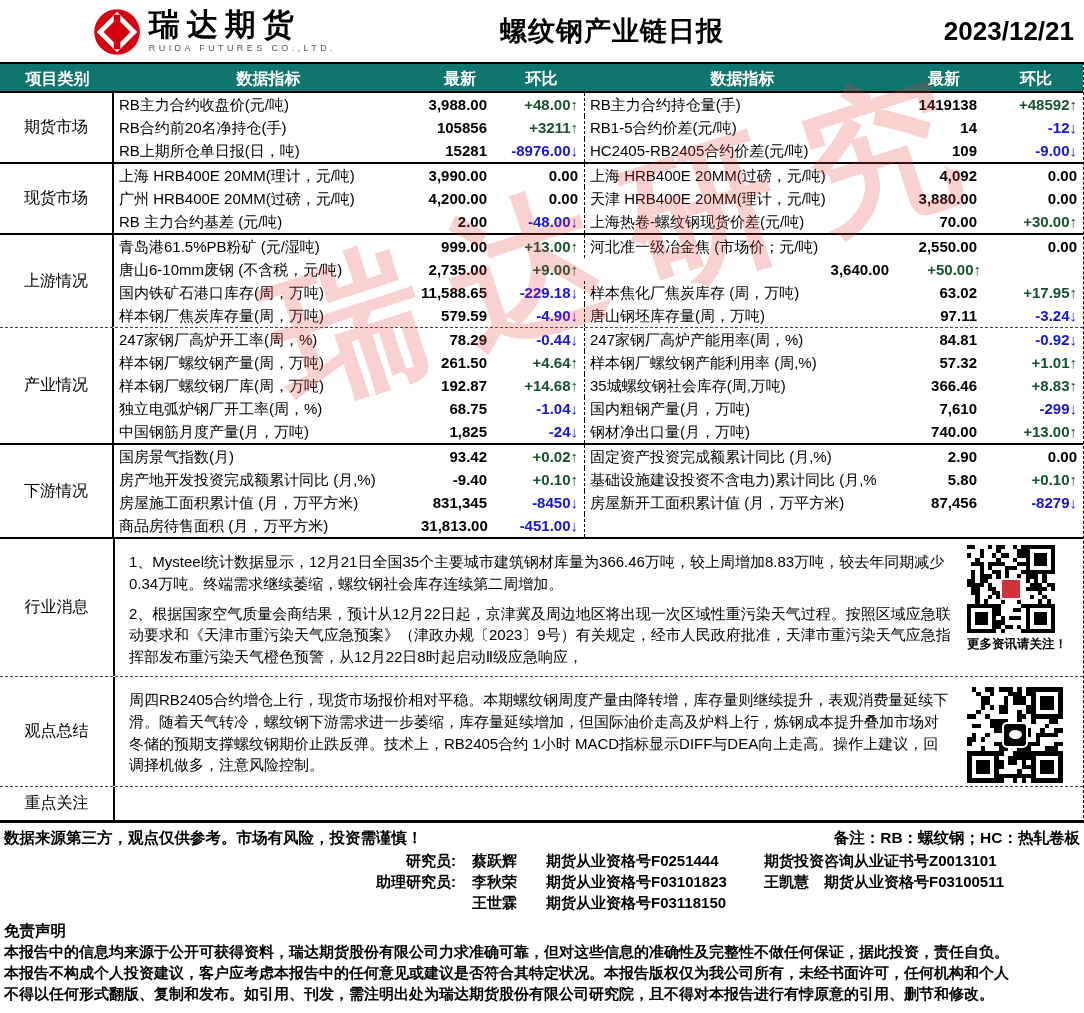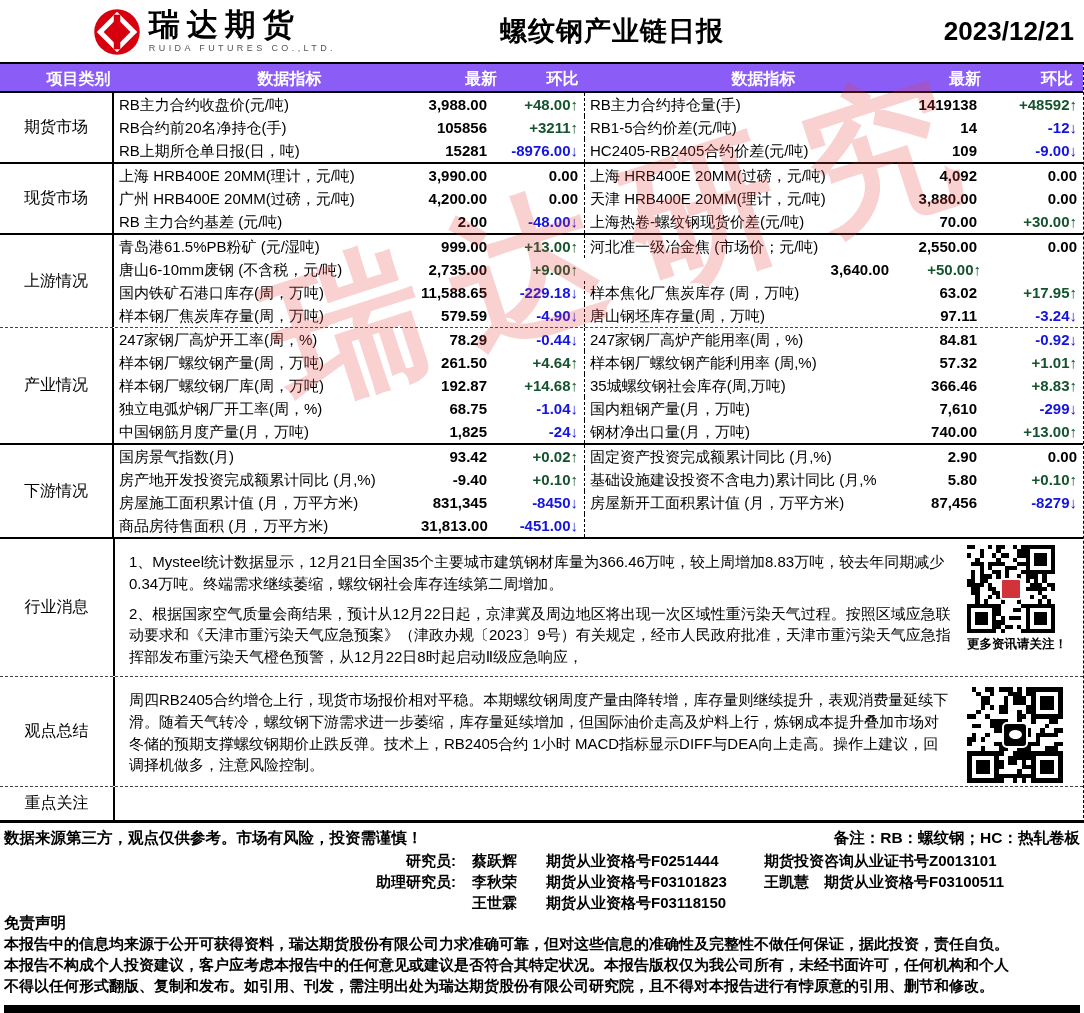--- a/index.html
+++ b/index.html
@@ -11,21 +11,21 @@
   .logo-wrap { display:flex; align-items:center; width:330px;justify-content:flex-end; }
   .logo-icon { width:52px; height:52px; margin:2px 6px 0 2px; }
   .logo-texts { display:flex; flex-direction:column; }
   .logo-cn { font-size:31px; font-weight:700; letter-spacing:7px; line-height:1.05; }
   .logo-en { font-size:9px; letter-spacing:3.4px; color:#555; margin-top:1px; }
   .rpt-title { flex:1; text-align:center; font-size:27px; font-weight:700; letter-spacing:1px; }
   .rpt-date { width:190px; text-align:right; font-size:26px; font-weight:700; padding-right:4px; }
 
   
   .tbl { border-top:2px solid #000; border-right:1.5px dashed #000; }
-  .thead { display:grid; grid-template-columns:115px 307px 76px 87px 315px 88px 96px; background:#8b5cf6; height:29px; line-height:29px; color:#fff; font-weight:700; font-size:16px; text-align:center; border-bottom:2px solid #000;padding-left:21px; }
+  .thead { display:grid; grid-template-columns:115px 307px 76px 87px 315px 88px 96px; background:#0f766e; height:29px; line-height:29px; color:#fff; font-weight:700; font-size:16px; text-align:center; border-bottom:2px solid #000; }
   .tgroup { display:flex; }
   .tcat { width:115px; display:flex; align-items:center; justify-content:center; font-size:16px; border-right:2.5px solid #000; }
   .trows { flex:1; }
   .trow { display:grid; grid-template-columns:307px 76px 87px 315px 88px 96px; height:23px; line-height:23px; font-size:15px; }
   .tname { padding-left:5px; white-space:nowrap; overflow:hidden; }
   .tname.rn { border-left:1.5px dashed #000; }
   .tval { text-align:right; padding-right:10px; font-weight:700; white-space:nowrap; }
   .tchg { text-align:right; padding-right:6px; font-weight:700; white-space:nowrap; }
   .dir-up { color:#14532d; }
   .dir-down { color:#1414e0; }
@@ -57,21 +57,21 @@
   .focus-h { height:36px;justify-content:flex-end; }
 
   
   .foot { padding:3px 4px 0 4px; }
   .risk-row { display:flex; justify-content:space-between; font-size:15.5px; font-weight:700; height:24px; line-height:24px; }
   .res-row { display:flex; font-size:15px; font-weight:700; height:21px; line-height:21px; }
   .res-role { width:452px; text-align:right; }
   .res-name { width:90px; padding-left:16px; }
   .res-cert { width:218px; }
   .res-extra { flex:1; }
-  .discl-title { font-size:15.5px; font-weight:700; margin-top:0; height:20px; line-height:20px; }
+  .discl-title { font-size:15.5px; font-weight:700; margin-top:8px; height:20px; line-height:20px; }
   .discl-line { font-size:15px; font-weight:700; height:21px; line-height:21px; white-space:nowrap; overflow:hidden; }
   .bottom-bar { height:10px; background:#000; margin-top:9px; }
 
   
   .watermark { position:absolute; left:245px; top:255px; font-size:152px; font-weight:700; letter-spacing:34px; color:rgba(230,62,60,0.24); transform:rotate(-18deg); transform-origin:left top; white-space:nowrap; pointer-events:none; z-index:5; }
 </style>
 </head>
 <body>
 
 <div class="watermark">瑞达研究</div>

